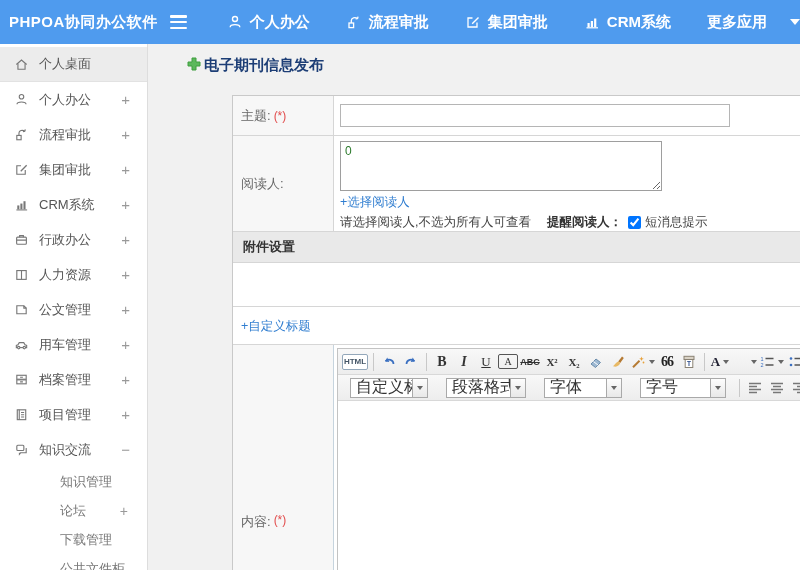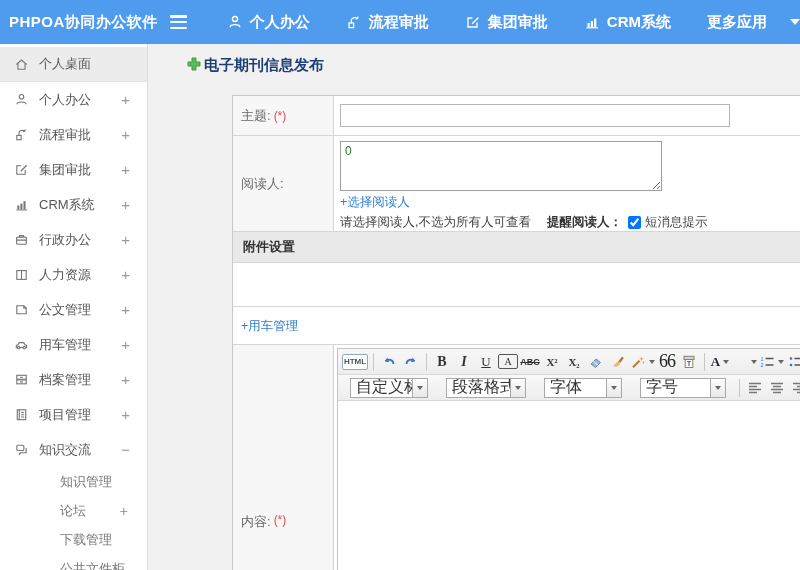--- a/index.html
+++ b/index.html
@@ -57,21 +57,21 @@
   .tb{display:flex;align-items:center;background:linear-gradient(#f8f8f8,#ededed);border-bottom:1px solid #d8d8d8;height:26px;padding:0 3px;overflow:hidden;}
   .tbtn{display:inline-flex;align-items:center;justify-content:center;min-width:20px;height:20px;margin:0 1px;font-size:12px;color:#333;cursor:pointer;border-radius:2px;flex:none;}
   .sep{width:1px;height:18px;background:#c8c8c8;margin:0 4px;flex:none;}
   .html-btn{border:1px solid #93a7ba;background:#fff;font-size:8px;font-weight:bold;color:#456;height:16px;min-width:26px;}
   .g-b{font-family:"Liberation Serif",serif;font-weight:bold;font-size:14px;}
   .g-i{font-family:"Liberation Serif",serif;font-style:italic;font-size:14px;font-weight:bold;}
   .g-u{text-decoration:underline;font-size:13px;font-family:"Liberation Serif",serif;}
   .g-boxa{border:1px solid #555;font-size:10px;height:15px;line-height:13px;padding:0 2px;font-family:"Liberation Serif",serif;}
   .g-strike{text-decoration:line-through;font-size:9px;font-weight:bold;}
   .g-ss{font-size:11px;font-weight:bold;font-family:"Liberation Serif",serif;text-align:right;}
-  .g-quote{font-family:"Liberation Serif",serif;font-weight:normal;font-size:18px;letter-spacing:-1px;color:#222;text-align:right;}
+  .g-quote{font-family:"Liberation Serif",serif;font-weight:bold;font-size:14px;letter-spacing:-1px;color:#222;text-align:right;}
   .g-fontA{font-family:"Liberation Serif",serif;font-weight:bold;font-size:13px;color:#223;}
   .g-hl{font-size:14px;font-style:italic;border-bottom:2px solid #e8a13a;line-height:11px;color:#333;margin-top:40px;}
   .caret-s{width:0;height:0;border-left:3px solid transparent;border-right:3px solid transparent;border-top:4px solid #666;margin-left:3px;flex:none;}
   .ed-select{display:flex;align-items:center;height:20px;background:#fff;border:1px solid #a9a9a9;margin:0 9px;font-size:16px;color:#333;cursor:pointer;flex:none;}
   .ed-select .txt{padding:0 5px;flex:1;white-space:nowrap;overflow:hidden;}
   .ed-select .dd{width:15px;height:100%;border-left:1px solid #a9a9a9;display:flex;align-items:center;justify-content:center;background:linear-gradient(#fdfdfd,#e8e8e8);}
   .w1{width:78px;} .w2{width:80px;} .w3{width:78px;} .w4{width:86px;}
   .editor-body{height:220px;background:#fff;}
 </style>
 </head>
@@ -317,21 +317,21 @@
         </div>
 
         <div class="section-bar">附件设置</div>
 
         <div class="frow uploaded-row">
           <div class="cell-value"></div>
         </div>
 
         <div class="frow attach-row">
           <div class="cell-value">
-            <a class="lnk">+用车管理</a>
+            <a class="lnk">+自定义标题</a>
           </div>
         </div>
 
         <div class="frow content-row">
           <div class="cell-label">
             <span>内容:</span>
               <em>(*)</em>
           </div>
           <div class="cell-value">
             <div class="editor">

